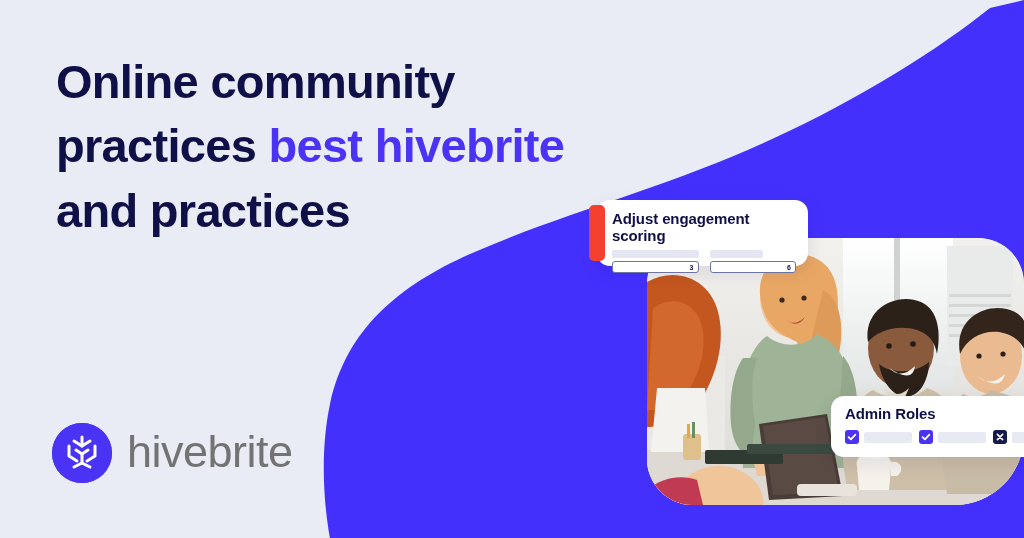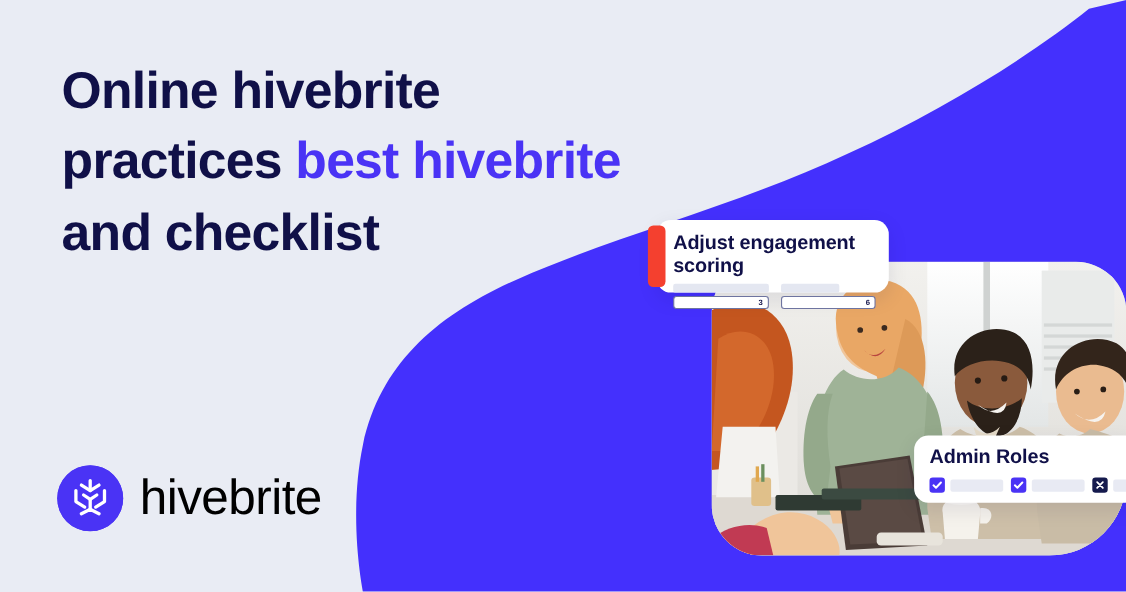--- a/index.html
+++ b/index.html
@@ -62,21 +62,21 @@
     width: 60px;
     height: 60px;
     border-radius: 50%;
     background: #4a33f5;
     display: block;
     flex: 0 0 auto;
   }
   .logo-word {
     font-size: 45px;
     line-height: 1;
-    color: #000000;
+    color: #737373;
     letter-spacing: -0.5px;
     font-weight: 400;
     padding-bottom: 4px;
   }
 
   
   .photo {
     position: absolute;
     left: 647px;
     top: 238px;
@@ -92,21 +92,21 @@
   
   .card {
     position: absolute;
     background: #ffffff;
     border-radius: 13px;
     z-index: 5;
     box-shadow: 0 6px 18px rgba(16,16,72,0.10);
   }
 
   .card-title {
-    font-size: 18px;
+    font-size: 15px;
     font-weight: 700;
     color: #101048;
     letter-spacing: -0.1px;
   }
 
   
   .card-scoring {
     left: 597px;
     top: 200px;
     width: 211px;
@@ -195,23 +195,23 @@
 
 <div class="stage">
 
   <div class="blob-layer">
     <svg width="1024" height="538" viewBox="0 0 1024 538" xmlns="http://www.w3.org/2000/svg" aria-hidden="true">
       <path d="M1024 0 L1024 538 L330 538 C330 538 316 470 330 404 C346 330 398 286 470 254 C560 214 672 186 770 140 C862 98 940 48 990 8 L1024 0 Z" fill="#4430fd"></path>
     </svg>
   </div>
 
   <h1 class="headline">
-    <span>Online hivebrite</span><br>
+    <span>Online community</span><br>
     <span>practices </span><span class="accent">best hivebrite</span><br>
-    <span>and checklist</span>
+    <span>and practices</span>
   </h1>
 
   <div class="photo">
     <svg viewBox="0 0 377 267" preserveAspectRatio="xMidYMid slice" xmlns="http://www.w3.org/2000/svg" aria-hidden="true">
       <defs>
         <linearGradient id="wall" x1="0" y1="0" x2="0" y2="1">
           <stop offset="0%" stop-color="#f2f1ee"></stop>
           <stop offset="100%" stop-color="#dcdad5"></stop>
         </linearGradient>
         <linearGradient id="win" x1="0" y1="0" x2="0" y2="1">

